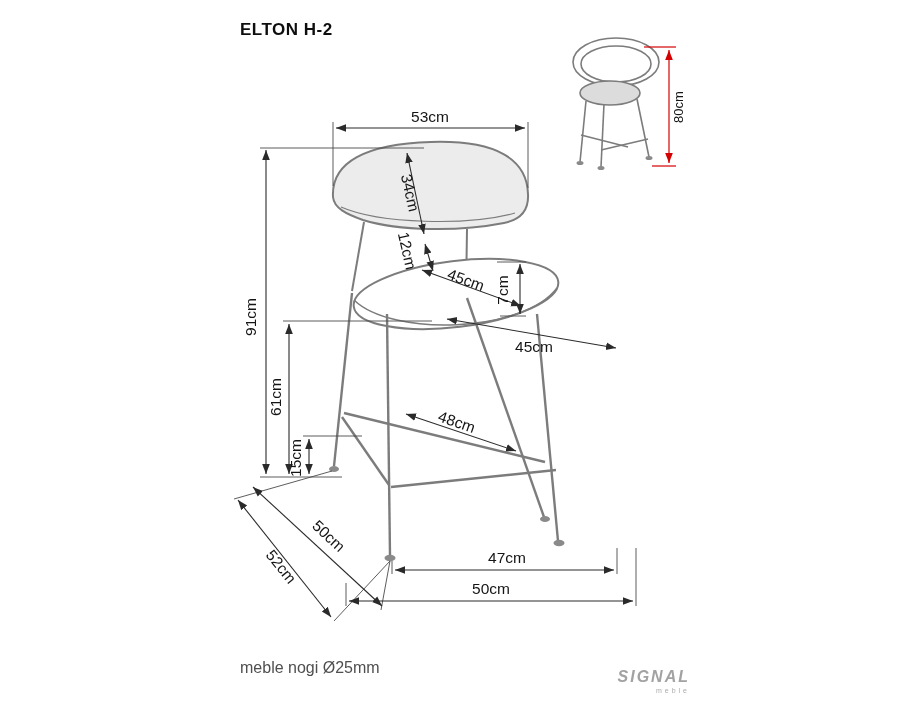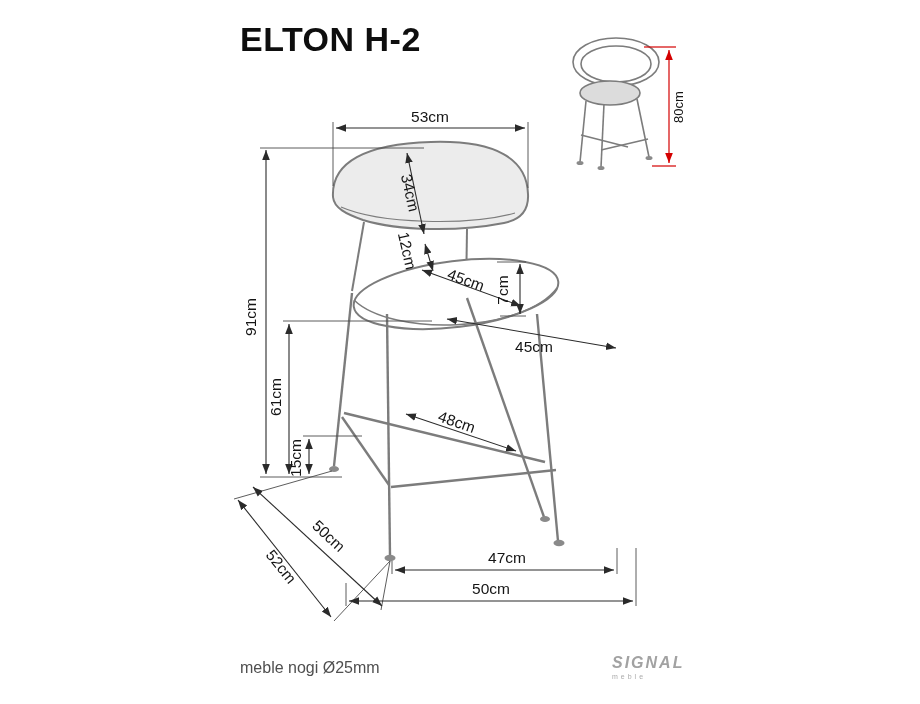--- a/index.html
+++ b/index.html
@@ -1,22 +1,22 @@
 <!DOCTYPE html>
 <html><head>
 <meta charset="utf-8">
 <style>
   html,body{margin:0;padding:0;background:#ffffff;width:920px;height:704px;overflow:hidden;
     font-family:"Liberation Sans", sans-serif;}
   .stage{position:relative;width:920px;height:704px;background:#fff;}
   .stage svg{position:absolute;left:0;top:0;}
-  .title{position:absolute;left:240px;top:20px;font-size:34px;font-weight:600;
+  .title{position:absolute;left:240px;top:20px;font-size:17px;font-weight:600;
     letter-spacing:0.5px;color:#0e0e0e;}
   .footer-note{position:absolute;left:240px;top:659px;font-size:16px;color:#4f4f4f;}
-  .logo{position:absolute;left:612px;top:655px;width:78px;text-align:left;line-height:1;}
+  .logo{position:absolute;left:612px;top:669px;width:78px;text-align:right;line-height:1;}
   .logo .logo-name{font-size:16px;font-weight:700;font-style:italic;letter-spacing:2px;color:#a2a2a2;}
   .logo .logo-sub{font-size:7px;letter-spacing:3px;color:#ababab;margin-top:2px;}
   svg text{font-family:"Liberation Sans", sans-serif;font-size:15.5px;fill:#151515;}
   svg text.small-red{font-size:13px;}
 </style>
 </head>
 <body>
 
 <div class="stage">
 

